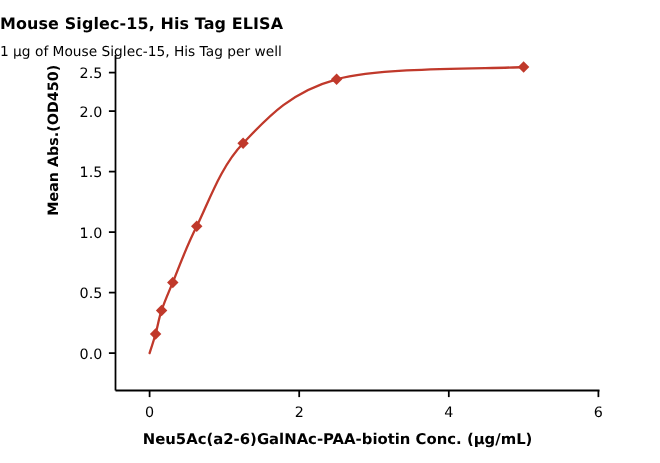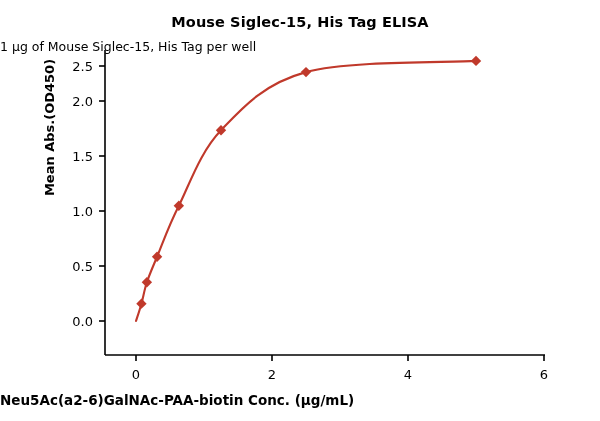--- a/index.html
+++ b/index.html
@@ -16,21 +16,21 @@
   #chart-root {
     position: relative;
     width: 600px;
     height: 421px;
   }
   .chart-title {
     position: absolute;
     left: 0;
     top: 14px;
     width: 600px;
-    text-align: center;
+    text-align: left;
     font-size: 14.5px;
     font-weight: bold;
     color: #000000;
     letter-spacing: 0.1px;
   }
   .chart-subtitle {
     position: absolute;
     left: 0;
     top: 39px;
     width: 600px;
@@ -50,21 +50,21 @@
     color: #000000;
     transform: rotate(-90deg);
     transform-origin: center center;
     margin-left: -70px;
   }
   .xlabel {
     position: absolute;
     left: 0;
     top: 392px;
     width: 484px;
-    text-align: left;
+    text-align: right;
     font-size: 13.5px;
     font-weight: bold;
     color: #000000;
   }
   .plot-svg {
     position: absolute;
     left: 0;
     top: 0;
   }
   .tick-label {

